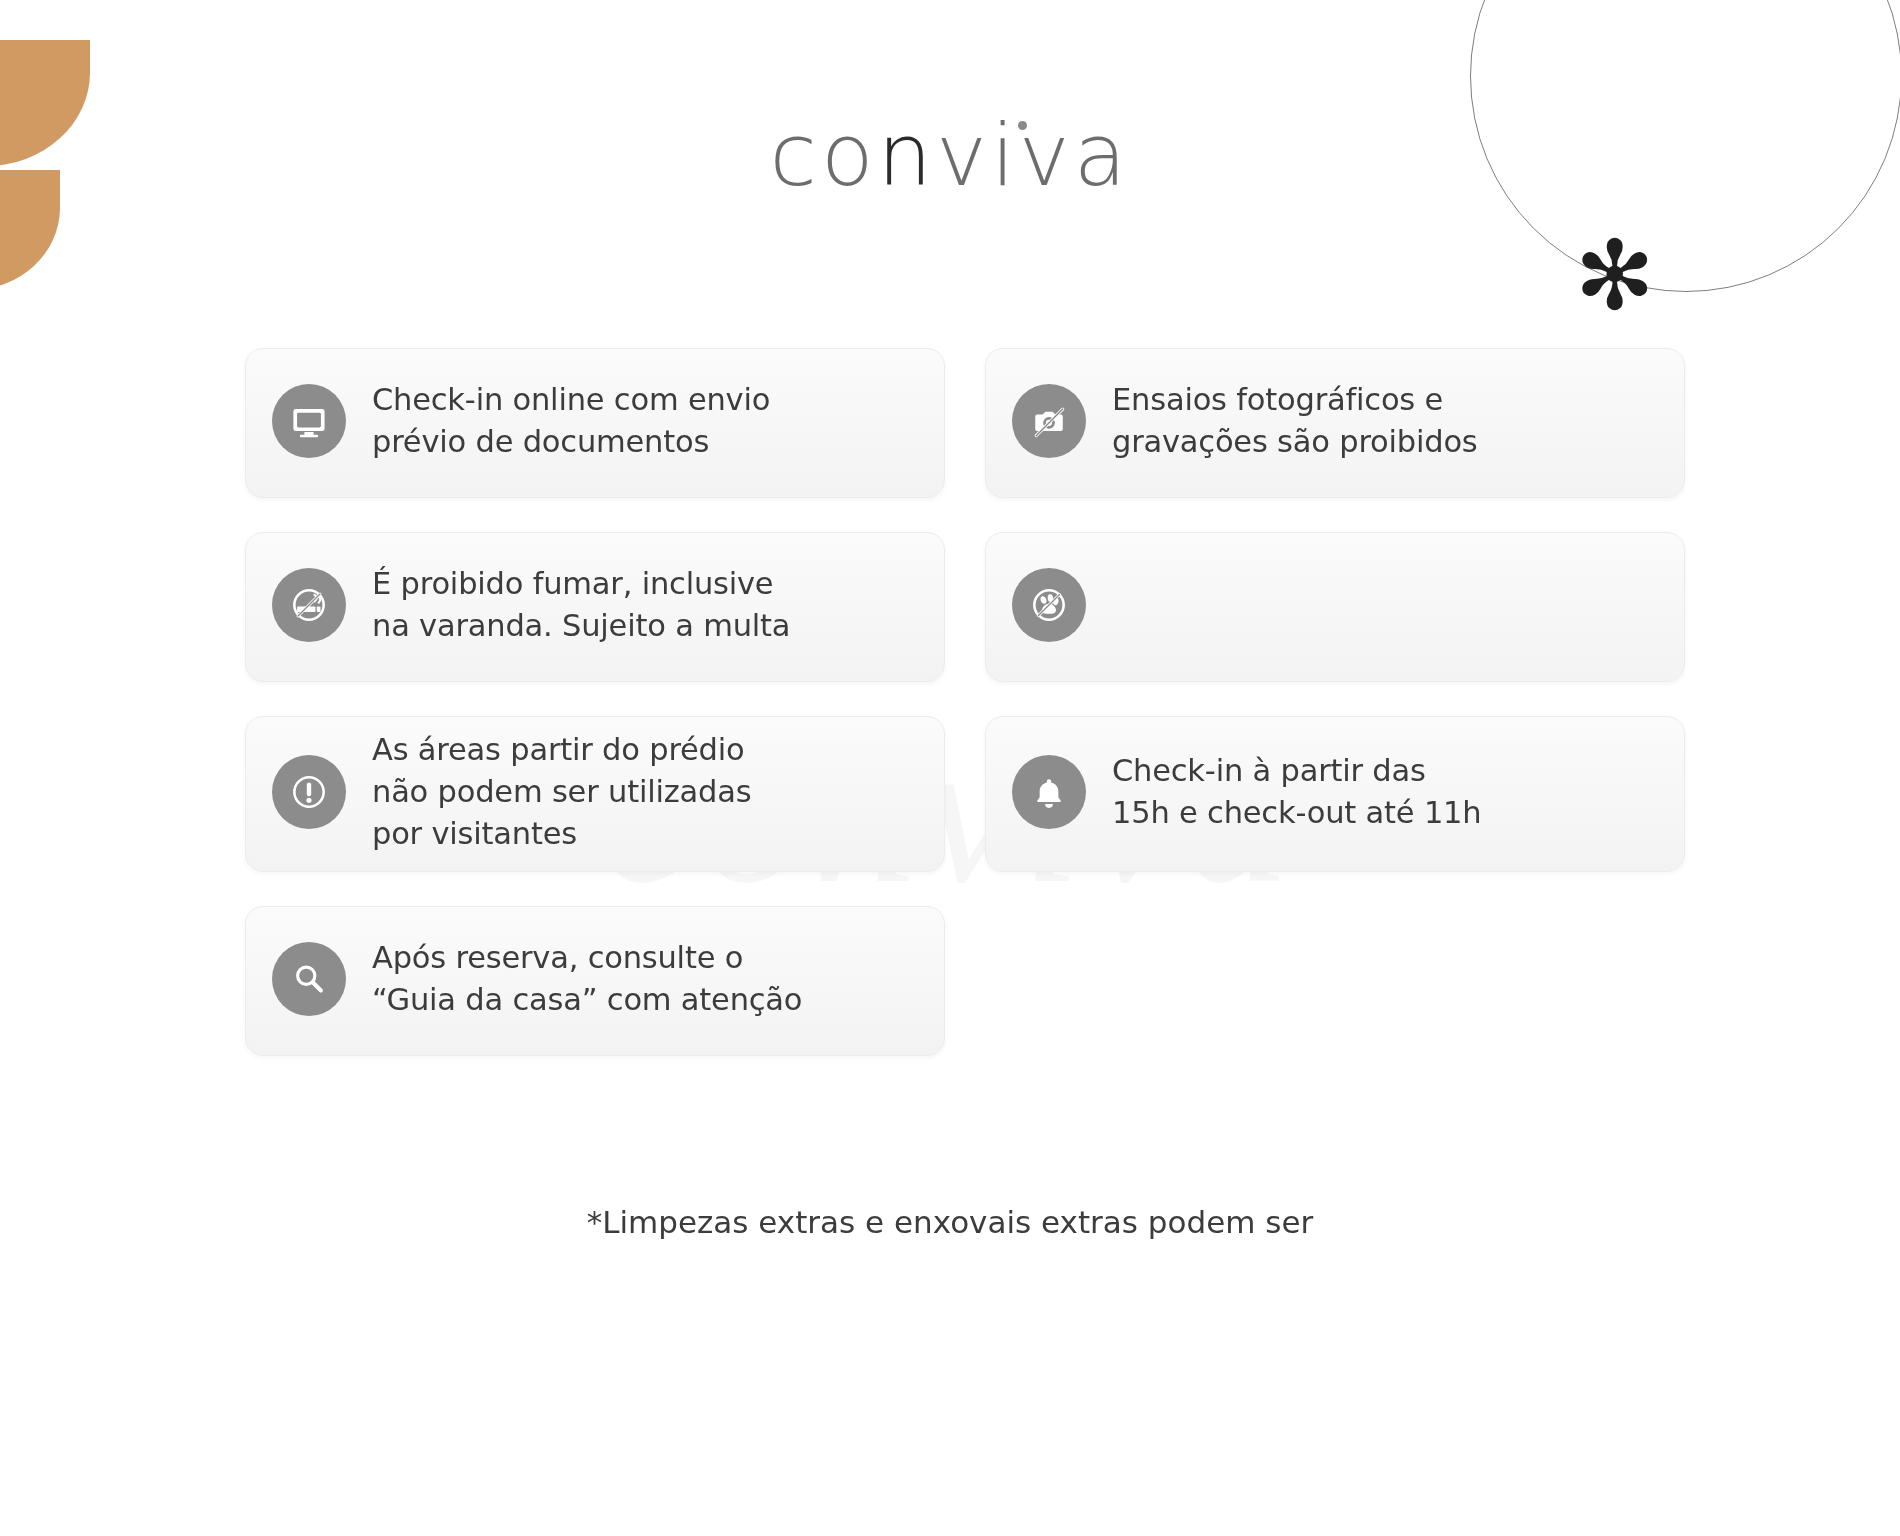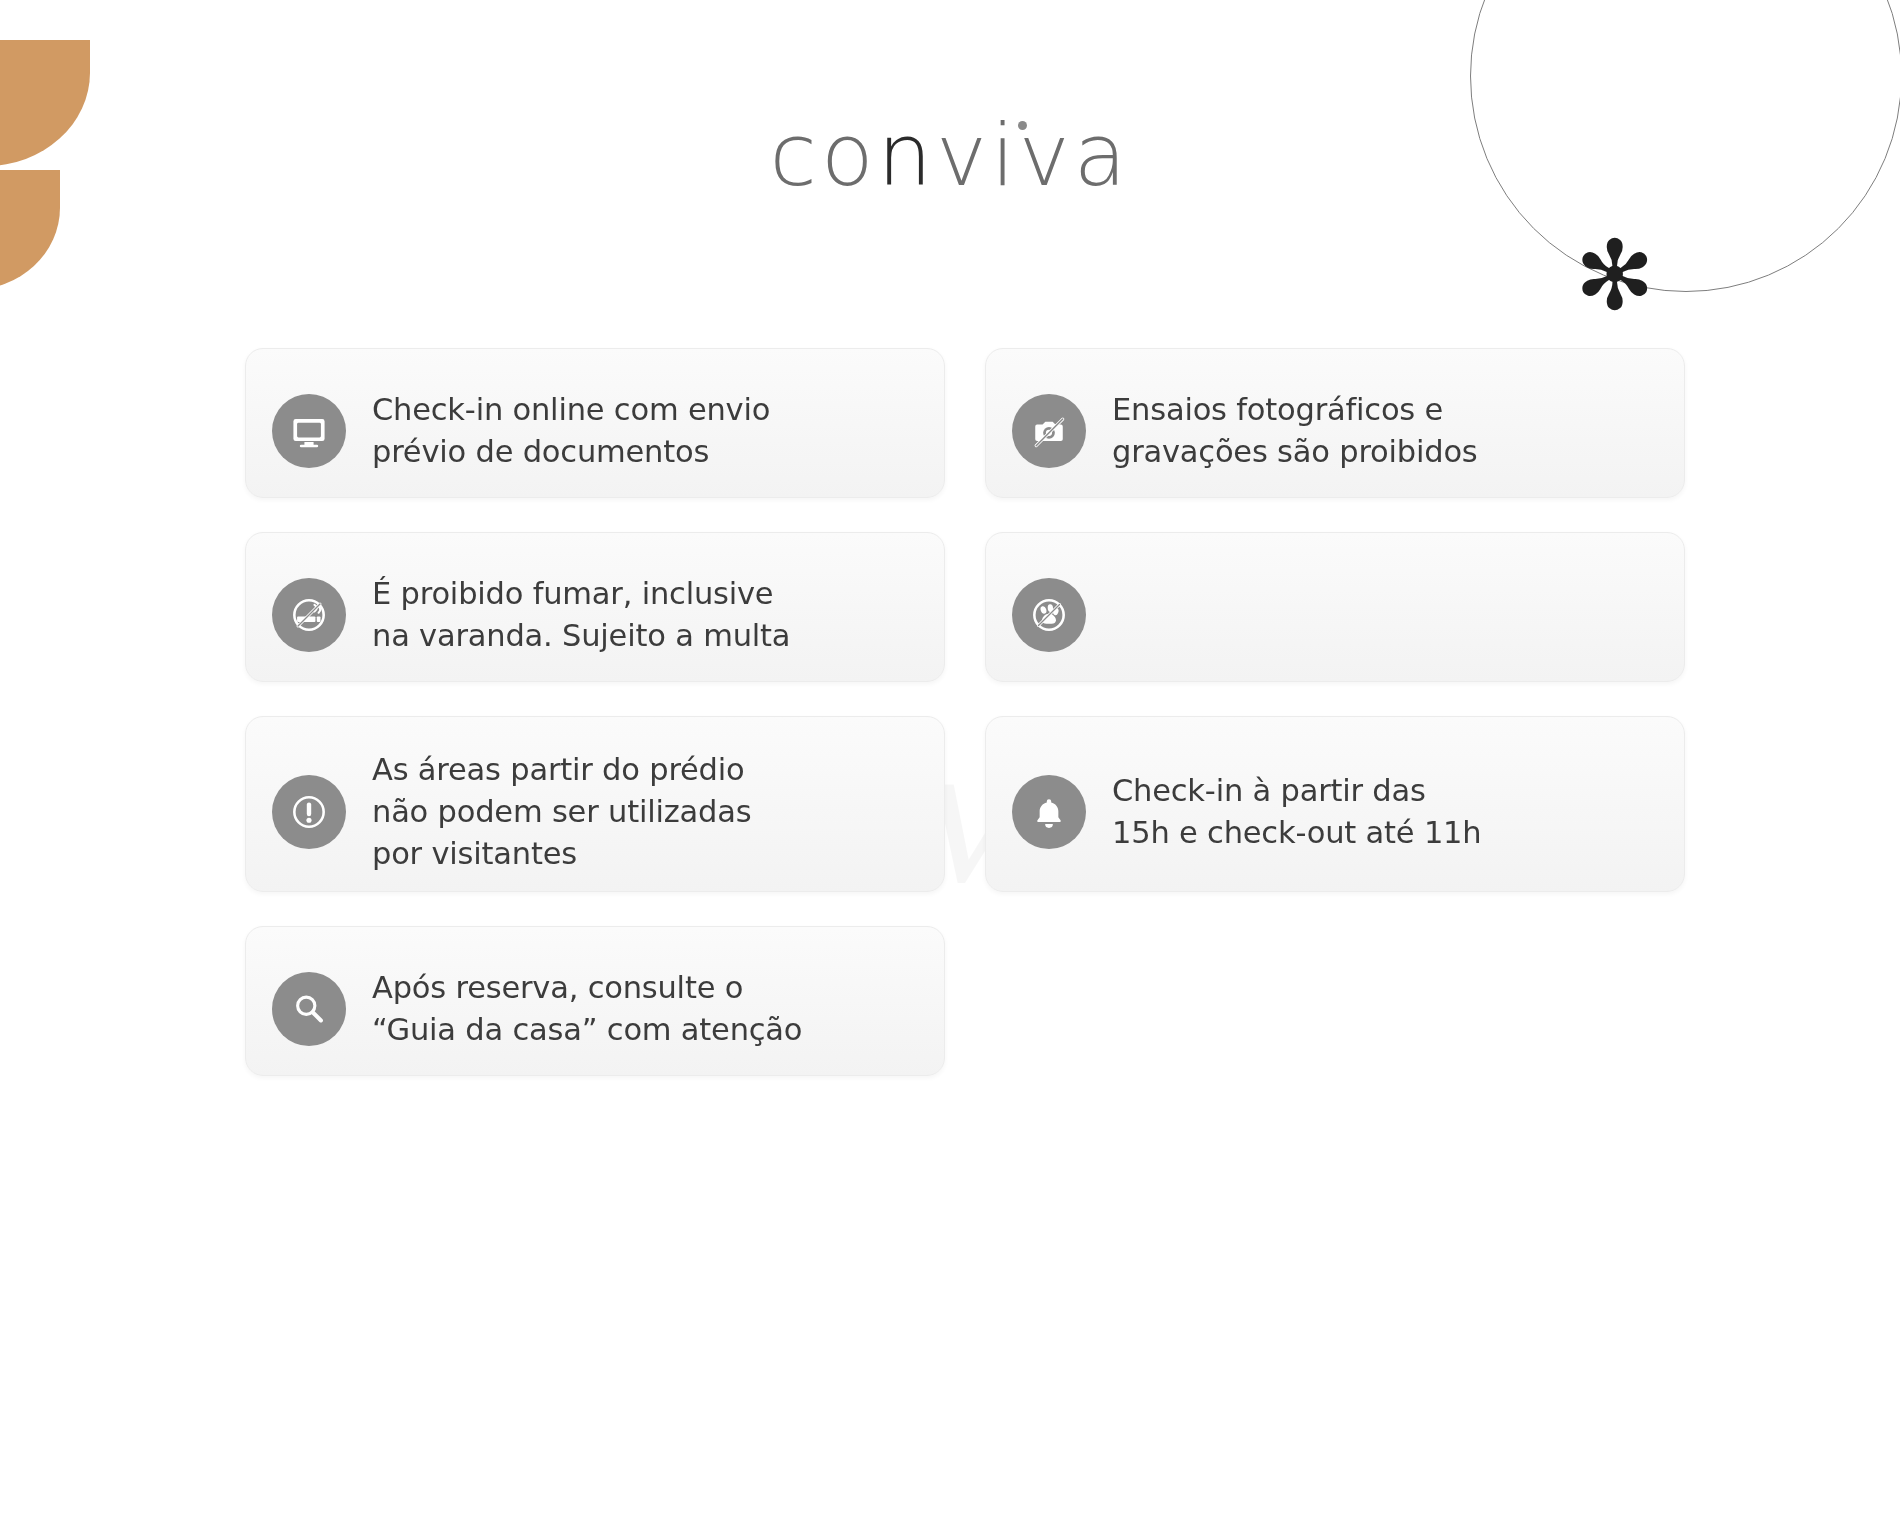--- a/index.html
+++ b/index.html
@@ -130,21 +130,21 @@
     grid-template-columns: 700px 700px;
     column-gap: 40px;
     row-gap: 34px;
   }
   .card {
     position: relative;
     display: flex;
     align-items: center;
     gap: 26px;
     min-height: 150px;
-    padding: 32px 28px 16px 26px;
+    padding: 12px 28px 16px 26px;
     border-radius: 18px;
     background: linear-gradient(180deg,#fbfbfb 0%, #f3f3f3 100%);
     border: 1px solid #ececec;
     box-shadow: 0 2px 5px rgba(0,0,0,0.045);
     box-sizing: border-box;
   }
   .card .icon {
     flex: 0 0 auto;
     width: 74px;
     height: 74px;
@@ -300,13 +300,14 @@
       </svg>
     </span>
     <span class="txt">
       <span>Após reserva, consulte o</span><br><span>“Guia da casa” com atenção</span>
     </span>
   </div>
 
 </div>
 
 <div class="footnote">
+  <div>*Limpezas extras e enxovais extras podem ser</div>
 </div>
 
 </body></html>

